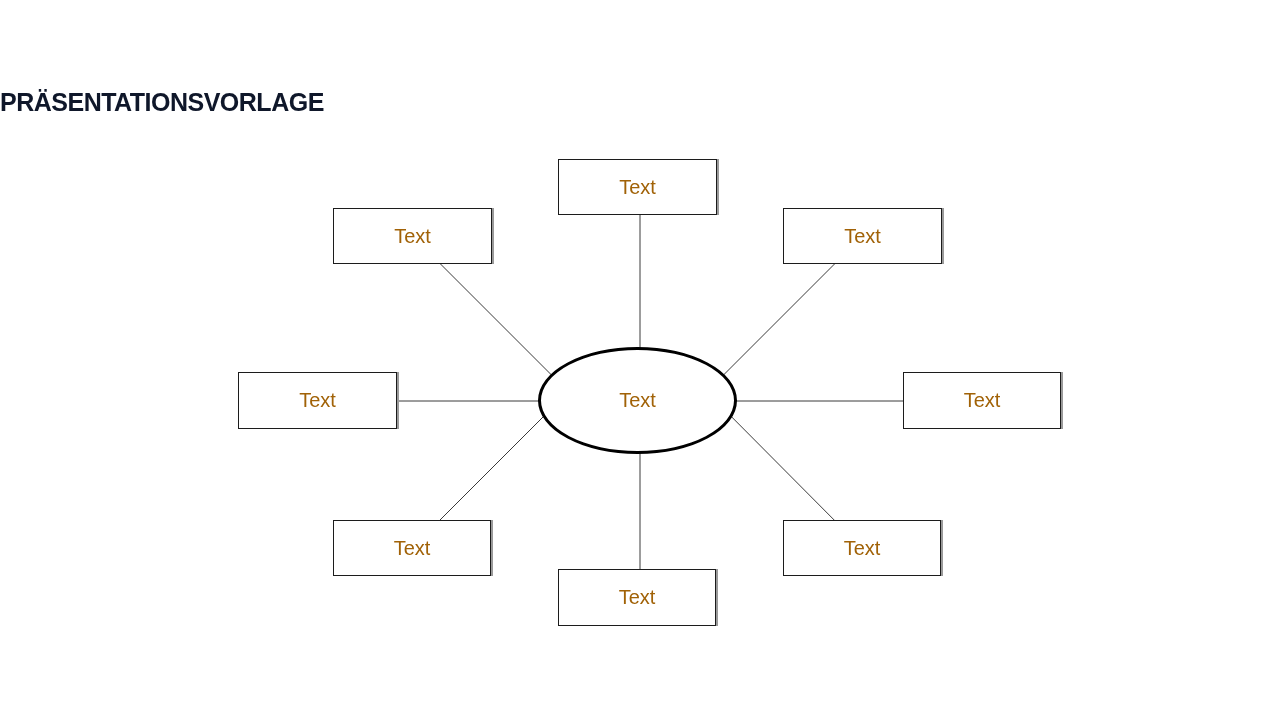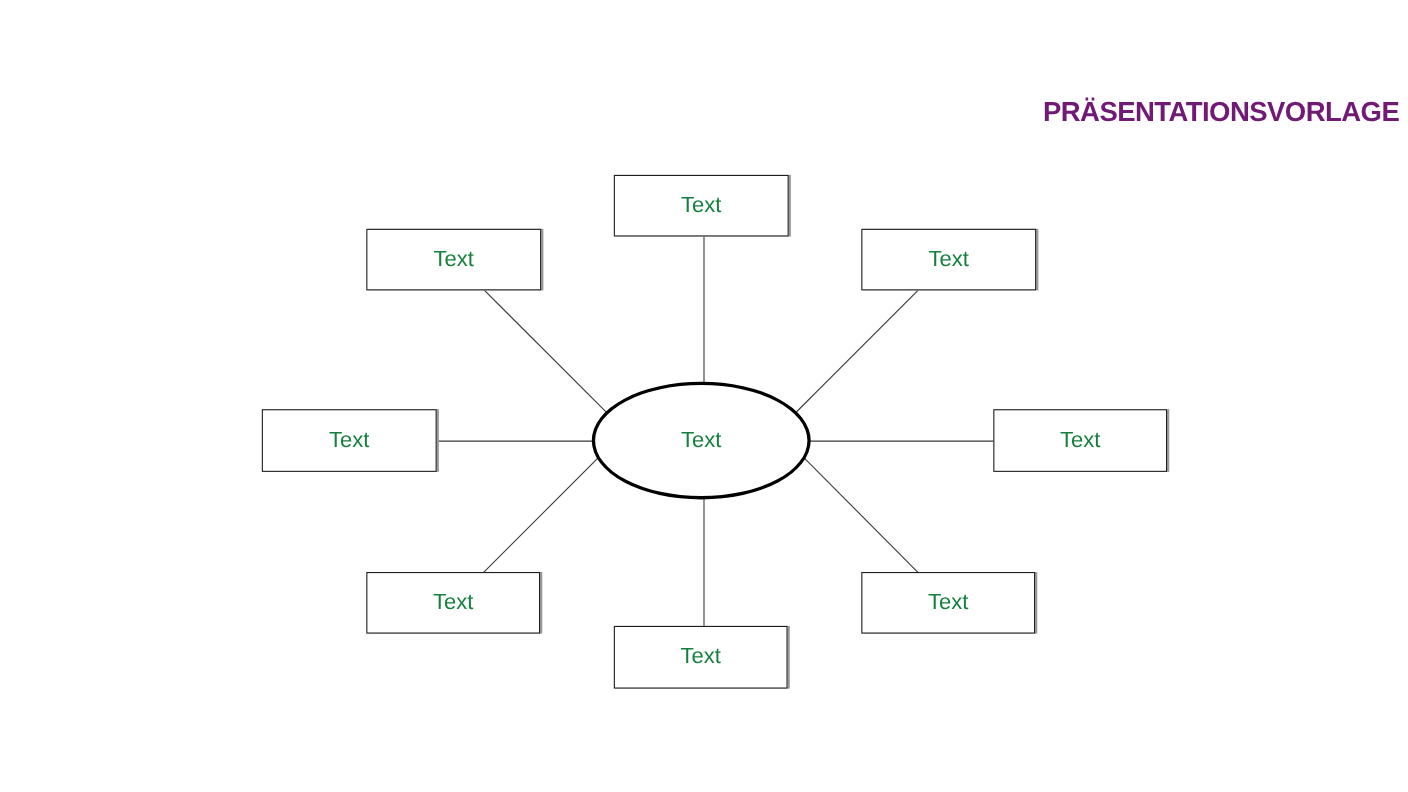--- a/index.html
+++ b/index.html
@@ -14,25 +14,25 @@
     background: #ffffff;
     overflow: hidden;
     font-family: "Liberation Sans", sans-serif;
     color: #1a1a1a;
   }
   .diagram-title {
     position: absolute;
     top: 88px;
     left: 0;
     width: 1272px;
-    text-align: right;
+    text-align: left;
     font-size: 25px;
     font-weight: 700;
     letter-spacing: -0.5px;
-    color: #701a75;
+    color: #0f172a;
   }
   .connector-layer {
     position: absolute;
     top: 0;
     left: 0;
     width: 1280px;
     height: 720px;
     z-index: 1;
   }
   .connector-layer line {
@@ -73,21 +73,21 @@
     border: 3px solid #000000;
     border-radius: 50%;
     display: flex;
     align-items: center;
     justify-content: center;
     z-index: 3;
     font-size: 20px;
     cursor: default;
   }
   .shape-label {
-    color: #15803d;
+    color: #a16207;
   }
 </style>
 </head>
 <body>
 
 <div class="canvas">
 
   <div class="diagram-title">PRÄSENTATIONSVORLAGE</div>
 
   <svg class="connector-layer" viewBox="0 0 1280 720" xmlns="http://www.w3.org/2000/svg">

